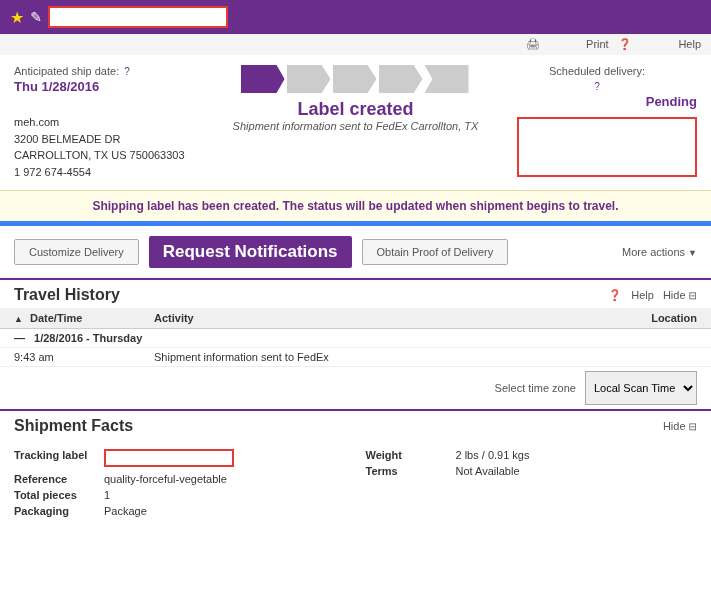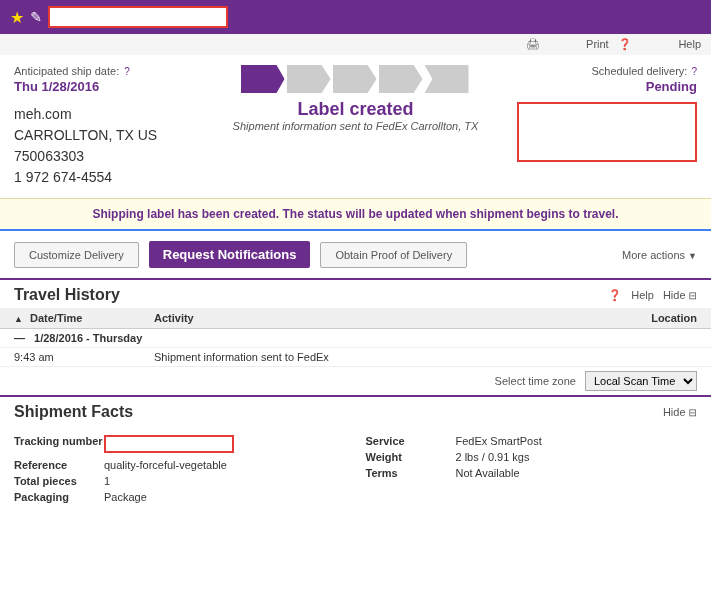--- a/index.html
+++ b/index.html
@@ -53,21 +53,21 @@
     }
     .ship-right {
       flex: 0 0 200px;
       text-align: right;
     }
 
     .anticipated-label { font-size: 11px; color: #555; }
     .anticipated-label .help-icon { color: #6b2d8b; font-size: 10px; margin-left: 2px; }
     .ship-date { color: #6b2d8b; font-size: 13px; font-weight: bold; margin-top: 2px; }
 
-    .address-block { margin-top: 10px; font-size: 14px; line-height: 1.5; }
+    .address-block { margin-top: 20px; font-size: 11px; line-height: 1.5; }
 
     .scheduled-label { font-size: 11px; color: #555; }
     .scheduled-status { color: #6b2d8b; font-size: 13px; font-weight: bold; margin-top: 2px; }
 
     
     .progress-arrows {
       display: flex;
       align-items: center;
       justify-content: center;
       gap: 0;
@@ -99,21 +99,21 @@
       border: 2px solid #e53935;
       width: 180px;
       height: 60px;
       margin-left: auto;
     }
 
     
     .alert-banner {
       background: #fffde7;
       border-top: 1px solid #e0d9a0;
-      border-bottom: 2px solid #3b82f6;
+      border-bottom: 5px solid #3b82f6;
       padding: 8px 14px;
       font-size: 12px;
       color: #6b2d8b;
       font-weight: bold;
       text-align: center;
     }
 
     
     .action-row {
       padding: 10px 14px;
@@ -128,21 +128,21 @@
       padding: 6px 14px;
       font-size: 11px;
       cursor: pointer;
       border-radius: 2px;
     }
     .btn-primary {
       border: none;
       background: #6b2d8b;
       color: #fff;
       padding: 6px 14px;
-      font-size: 13px;
+      font-size: 17px;
       cursor: pointer;
       border-radius: 2px;
       font-weight: bold;
       text-align: center;
     }
     .more-actions {
       margin-left: auto;
       font-size: 11px;
       color: #555;
       cursor: pointer;
@@ -188,21 +188,21 @@
     
     .timezone-row {
       text-align: right;
       padding: 4px 14px;
       font-size: 11px;
       color: #555;
     }
     .timezone-row select {
       font-size: 11px;
       border: 1px solid #aaa;
-      padding: 2px 4px;
+      padding: 9px 4px;
       margin-left: 6px;
     }
 
     
     .facts-grid {
       display: flex;
       padding: 10px 14px;
       gap: 20px;
     }
     .facts-left { flex: 1; }
@@ -244,20 +244,21 @@
 <div class="shipment-info">
 
   <div class="ship-left">
     <div class="anticipated-label">
       <span>Anticipated ship date:</span>
       <span class="help-icon">?</span>
     </div>
     <div class="ship-date">Thu 1/28/2016</div>
     <div class="address-block">
       <div>meh.com</div>
+      <div>3200 BELMEADE DR</div>
       <div>CARROLLTON, TX US 750063303</div>
       <div>1 972 674-4554</div>
     </div>
   </div>
 
   <div class="ship-middle">
     <div class="progress-arrows">
       <div class="arrow">
         <div class="arrow-shape active" style="clip-path: polygon(0 0, 82% 0, 100% 50%, 82% 100%, 0 100%);"></div>
       </div>
@@ -272,21 +273,21 @@
       </div>
       <div class="arrow">
         <div class="arrow-shape inactive" style="clip-path: polygon(0 0, 100% 0, 100% 100%, 0 100%, 18% 50%);"></div>
       </div>
     </div>
     <div class="label-created">Label created</div>
     <div class="label-sub">Shipment information sent to FedEx Carrollton, TX</div>
   </div>
 
   <div class="ship-right">
-    <div style="display:flex; justify-content: flex-end; align-items:center; gap:4px;">
+    <div style="display:flex; justify-content: flex-end; align-items:center; gap:4px;flex-direction:column;">
       <span class="scheduled-label">Scheduled delivery:</span>
       <span style="color:#6b2d8b; font-size:10px;">?</span>
     </div>
     <div class="scheduled-status">Pending</div>
     <div class="red-box" style="margin-top:8px;"></div>
   </div>
 </div>
 
 <div class="alert-banner">Shipping label has been created. The status will be updated when shipment begins to travel.</div>
 
@@ -349,45 +350,41 @@
   <div class="section-controls">
     <a>Hide</a>
     <span style="font-size:10px;">⊟</span>
   </div>
 </div>
 
 <div class="facts-grid">
 
   <div class="facts-left">
     <div class="fact-row">
-      <span class="fact-label">Tracking number</span>
+      <span class="fact-label">Tracking label</span>
       <span class="fact-value">
         <span class="tracking-box"></span>
       </span>
     </div>
     <div class="fact-row">
       <span class="fact-label">Reference</span>
       <span class="fact-value">quality-forceful-vegetable</span>
     </div>
     <div class="fact-row">
       <span class="fact-label">Total pieces</span>
       <span class="fact-value">1</span>
     </div>
     <div class="fact-row">
       <span class="fact-label">Packaging</span>
       <span class="fact-value">Package</span>
     </div>
   </div>
 
   <div class="facts-right">
     <div class="fact-row">
-      <span class="fact-label">Service</span>
-      <span class="fact-value">FedEx SmartPost</span>
-    </div>
-    <div class="fact-row">
       <span class="fact-label">Weight</span>
       <span class="fact-value">2 lbs / 0.91 kgs</span>
     </div>
     <div class="fact-row">
       <span class="fact-label">Terms</span>
       <span class="fact-value">Not Available</span>
     </div>
   </div>
 </div>
 

